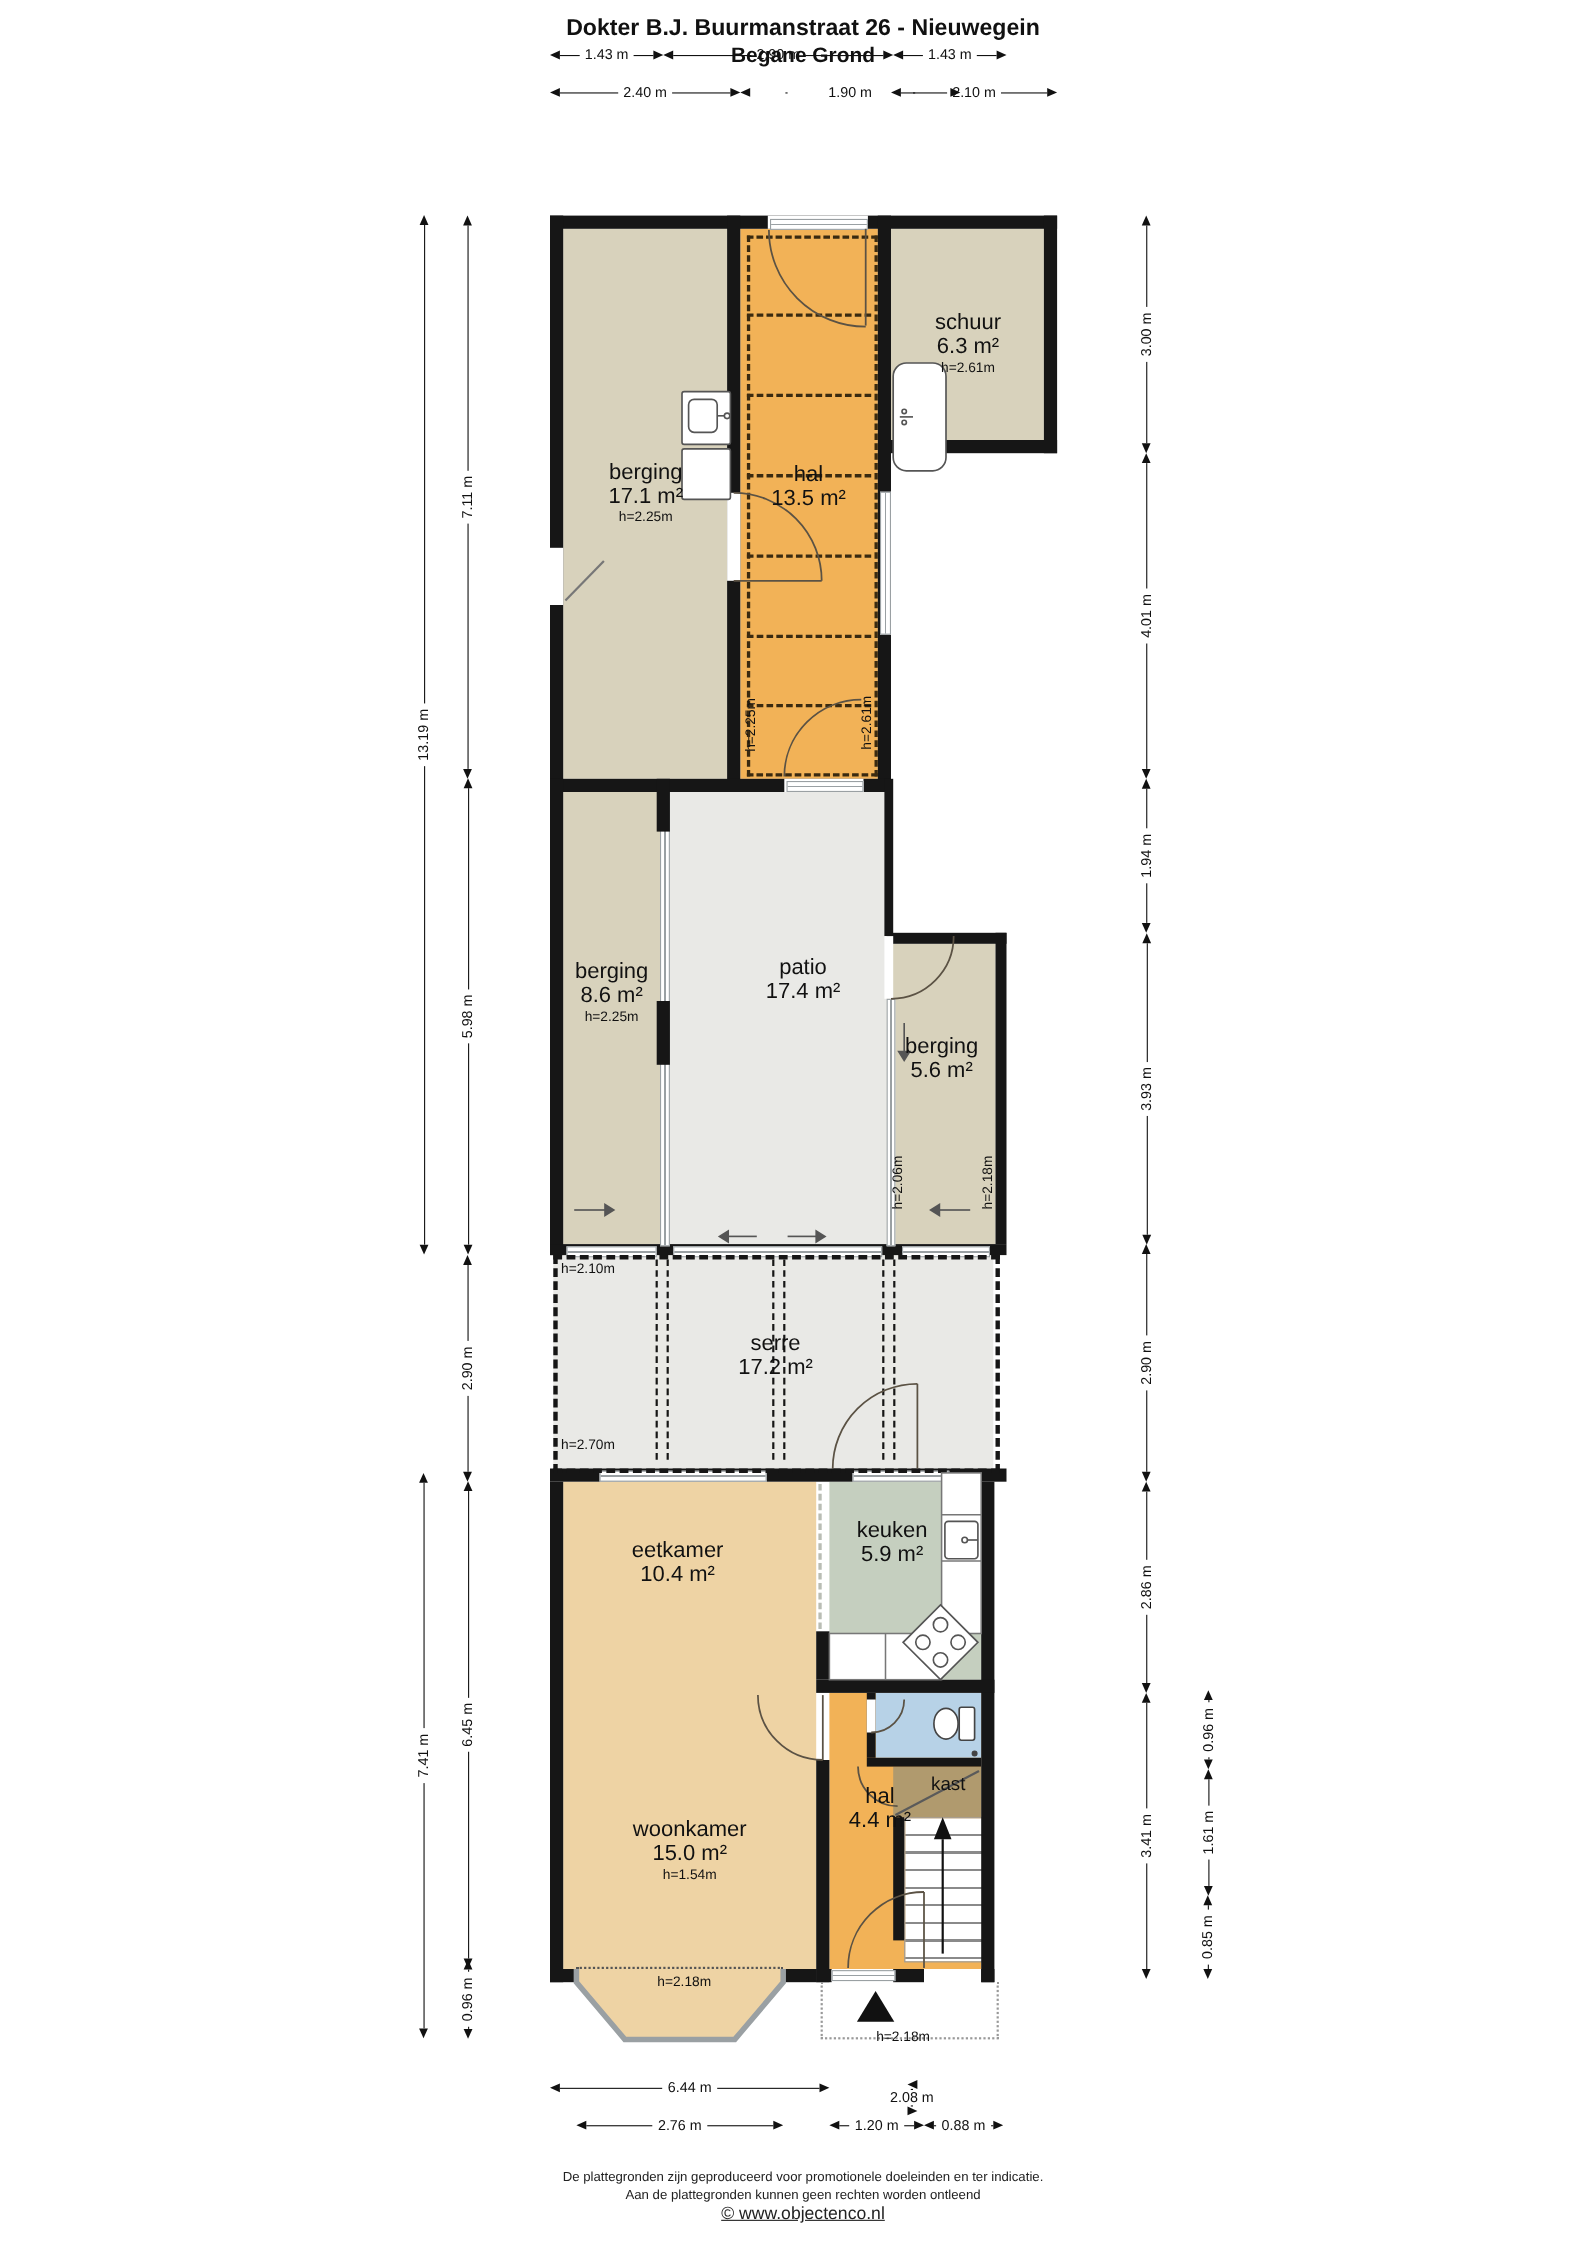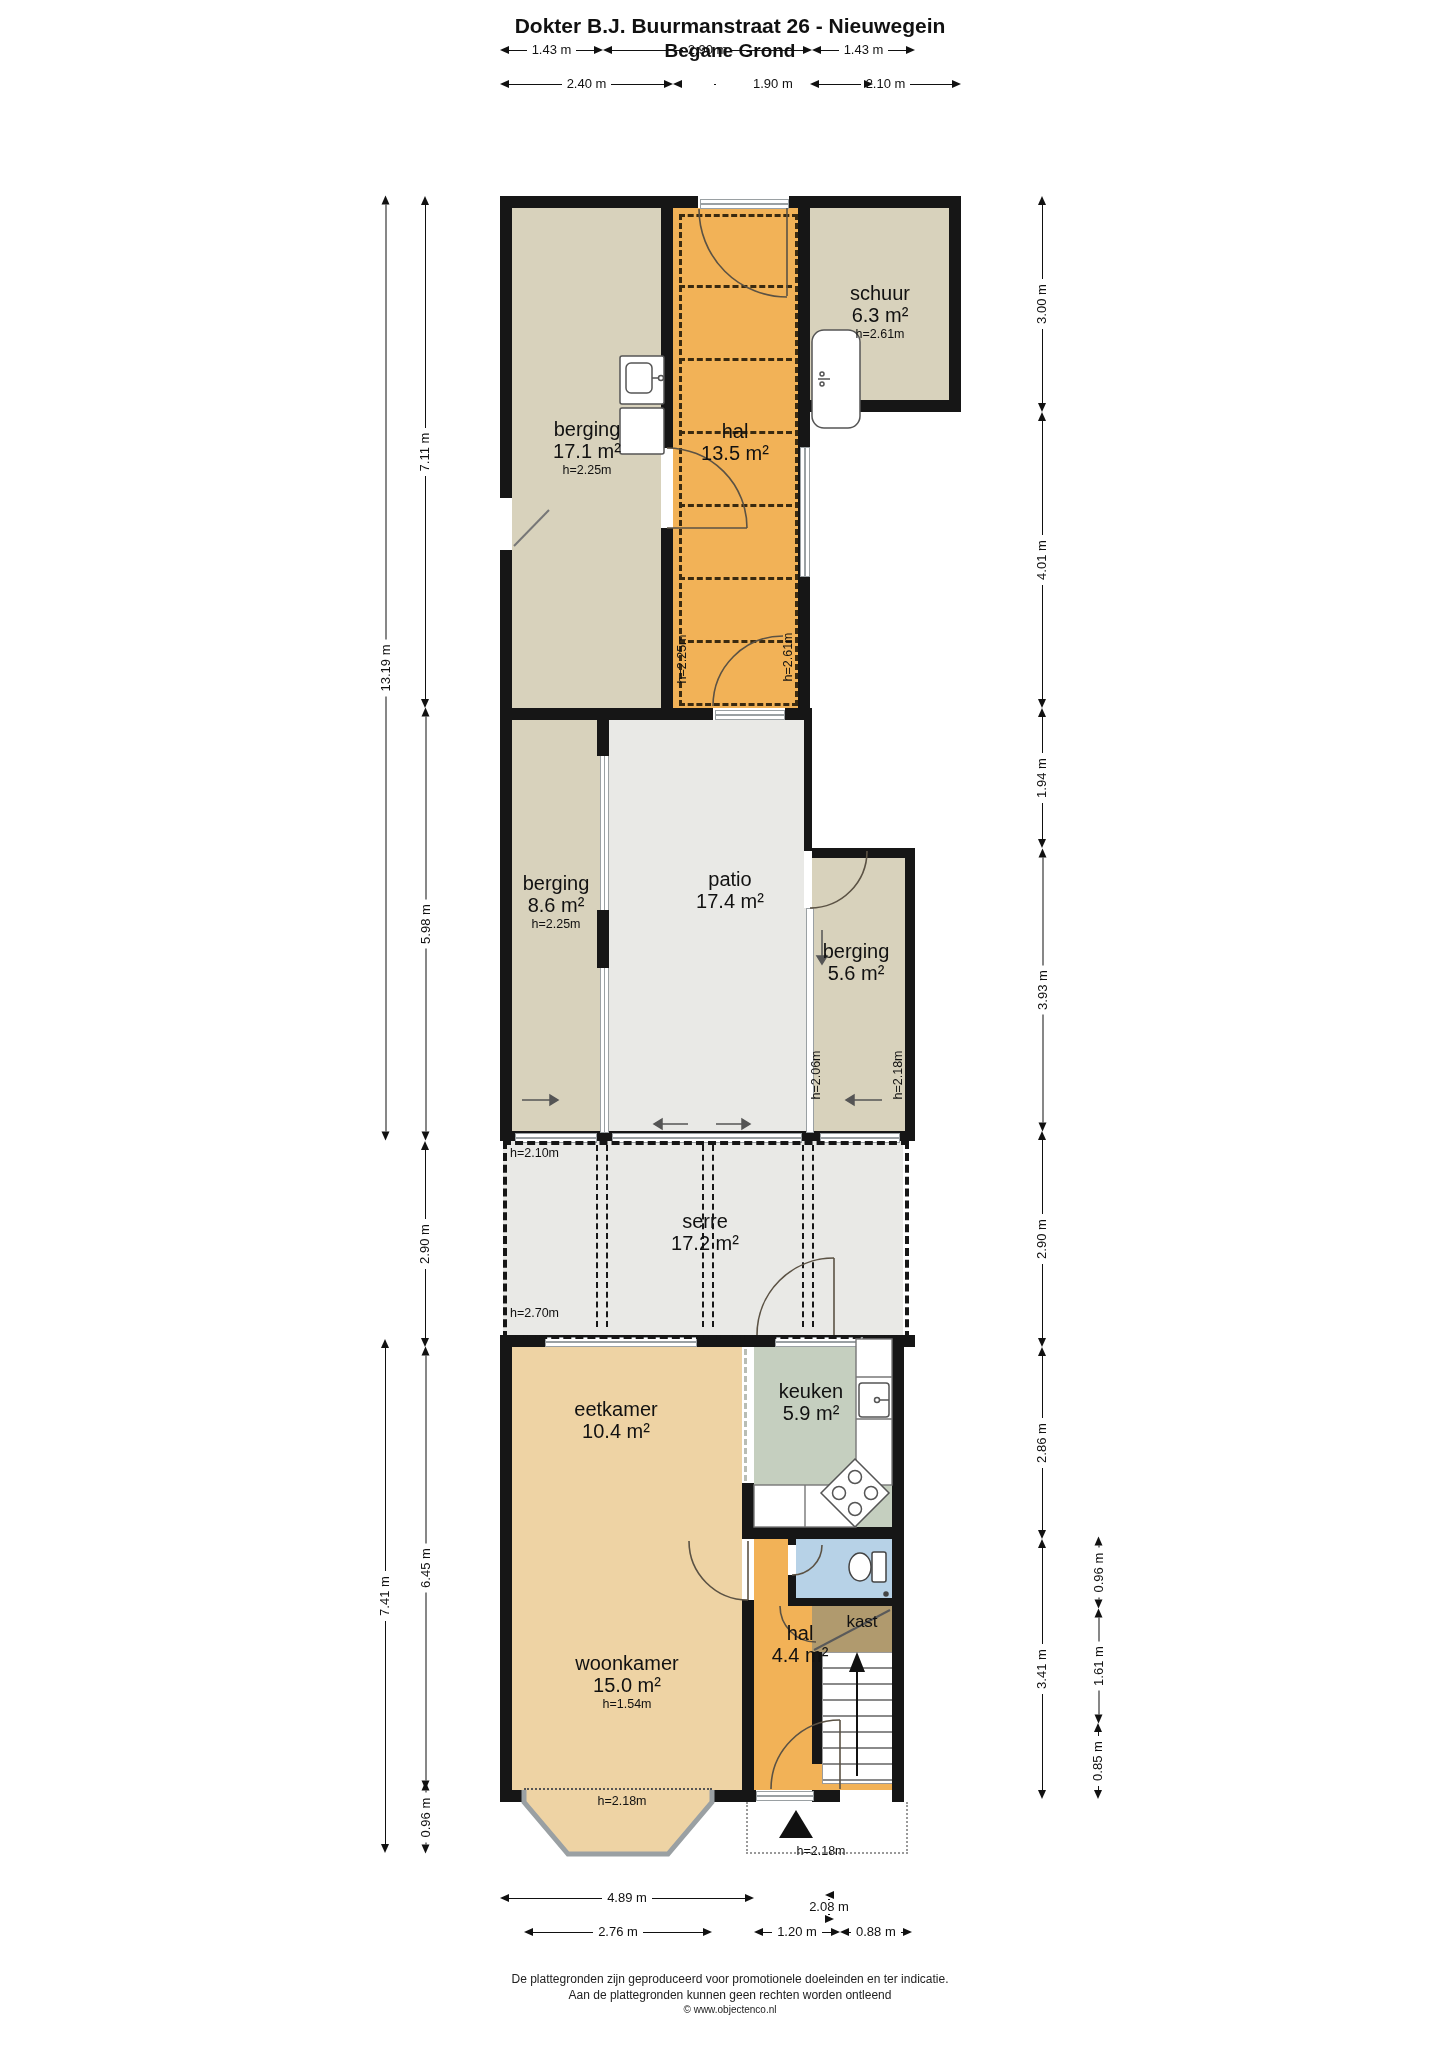--- a/index.html
+++ b/index.html
@@ -428,21 +428,21 @@
       <i class="al"></i>
       <i class="ln"></i>
       <b>0.85 m</b>
       <i class="ln"></i>
       <i class="ar"></i>
     </div>
 
   <div class="dim" style="left:500px;top:1891px;width:254px;">
       <i class="al"></i>
       <i class="ln"></i>
-      <b>4.89 m</b>
+      <b>6.44 m</b>
       <i class="ln"></i>
       <i class="ar"></i>
     </div>
   <div class="dim" style="left:754px;top:1891px;width:150px;flex-direction:column;">
       <i class="al"></i>
       <i class="ln"></i>
       <b>2.08 m</b>
       <i class="ln"></i>
       <i class="ar"></i>
     </div>
@@ -464,16 +464,16 @@
       <i class="al"></i>
       <i class="ln"></i>
       <b>0.88 m</b>
       <i class="ln"></i>
       <i class="ar"></i>
     </div>
 
   <div class="footer" style="left:360px;top:1972px;width:740px;">
     <div>De plattegronden zijn geproduceerd voor promotionele doeleinden en ter indicatie.</div>
     <div>Aan de plattegronden kunnen geen rechten worden ontleend</div>
-    <div style="font-size:10px;">© www.objectenco.nl</div>
+    <div style="font-size:16px;text-decoration:underline;">© www.objectenco.nl</div>
   </div>
 
 </div>
 
 </body></html>

